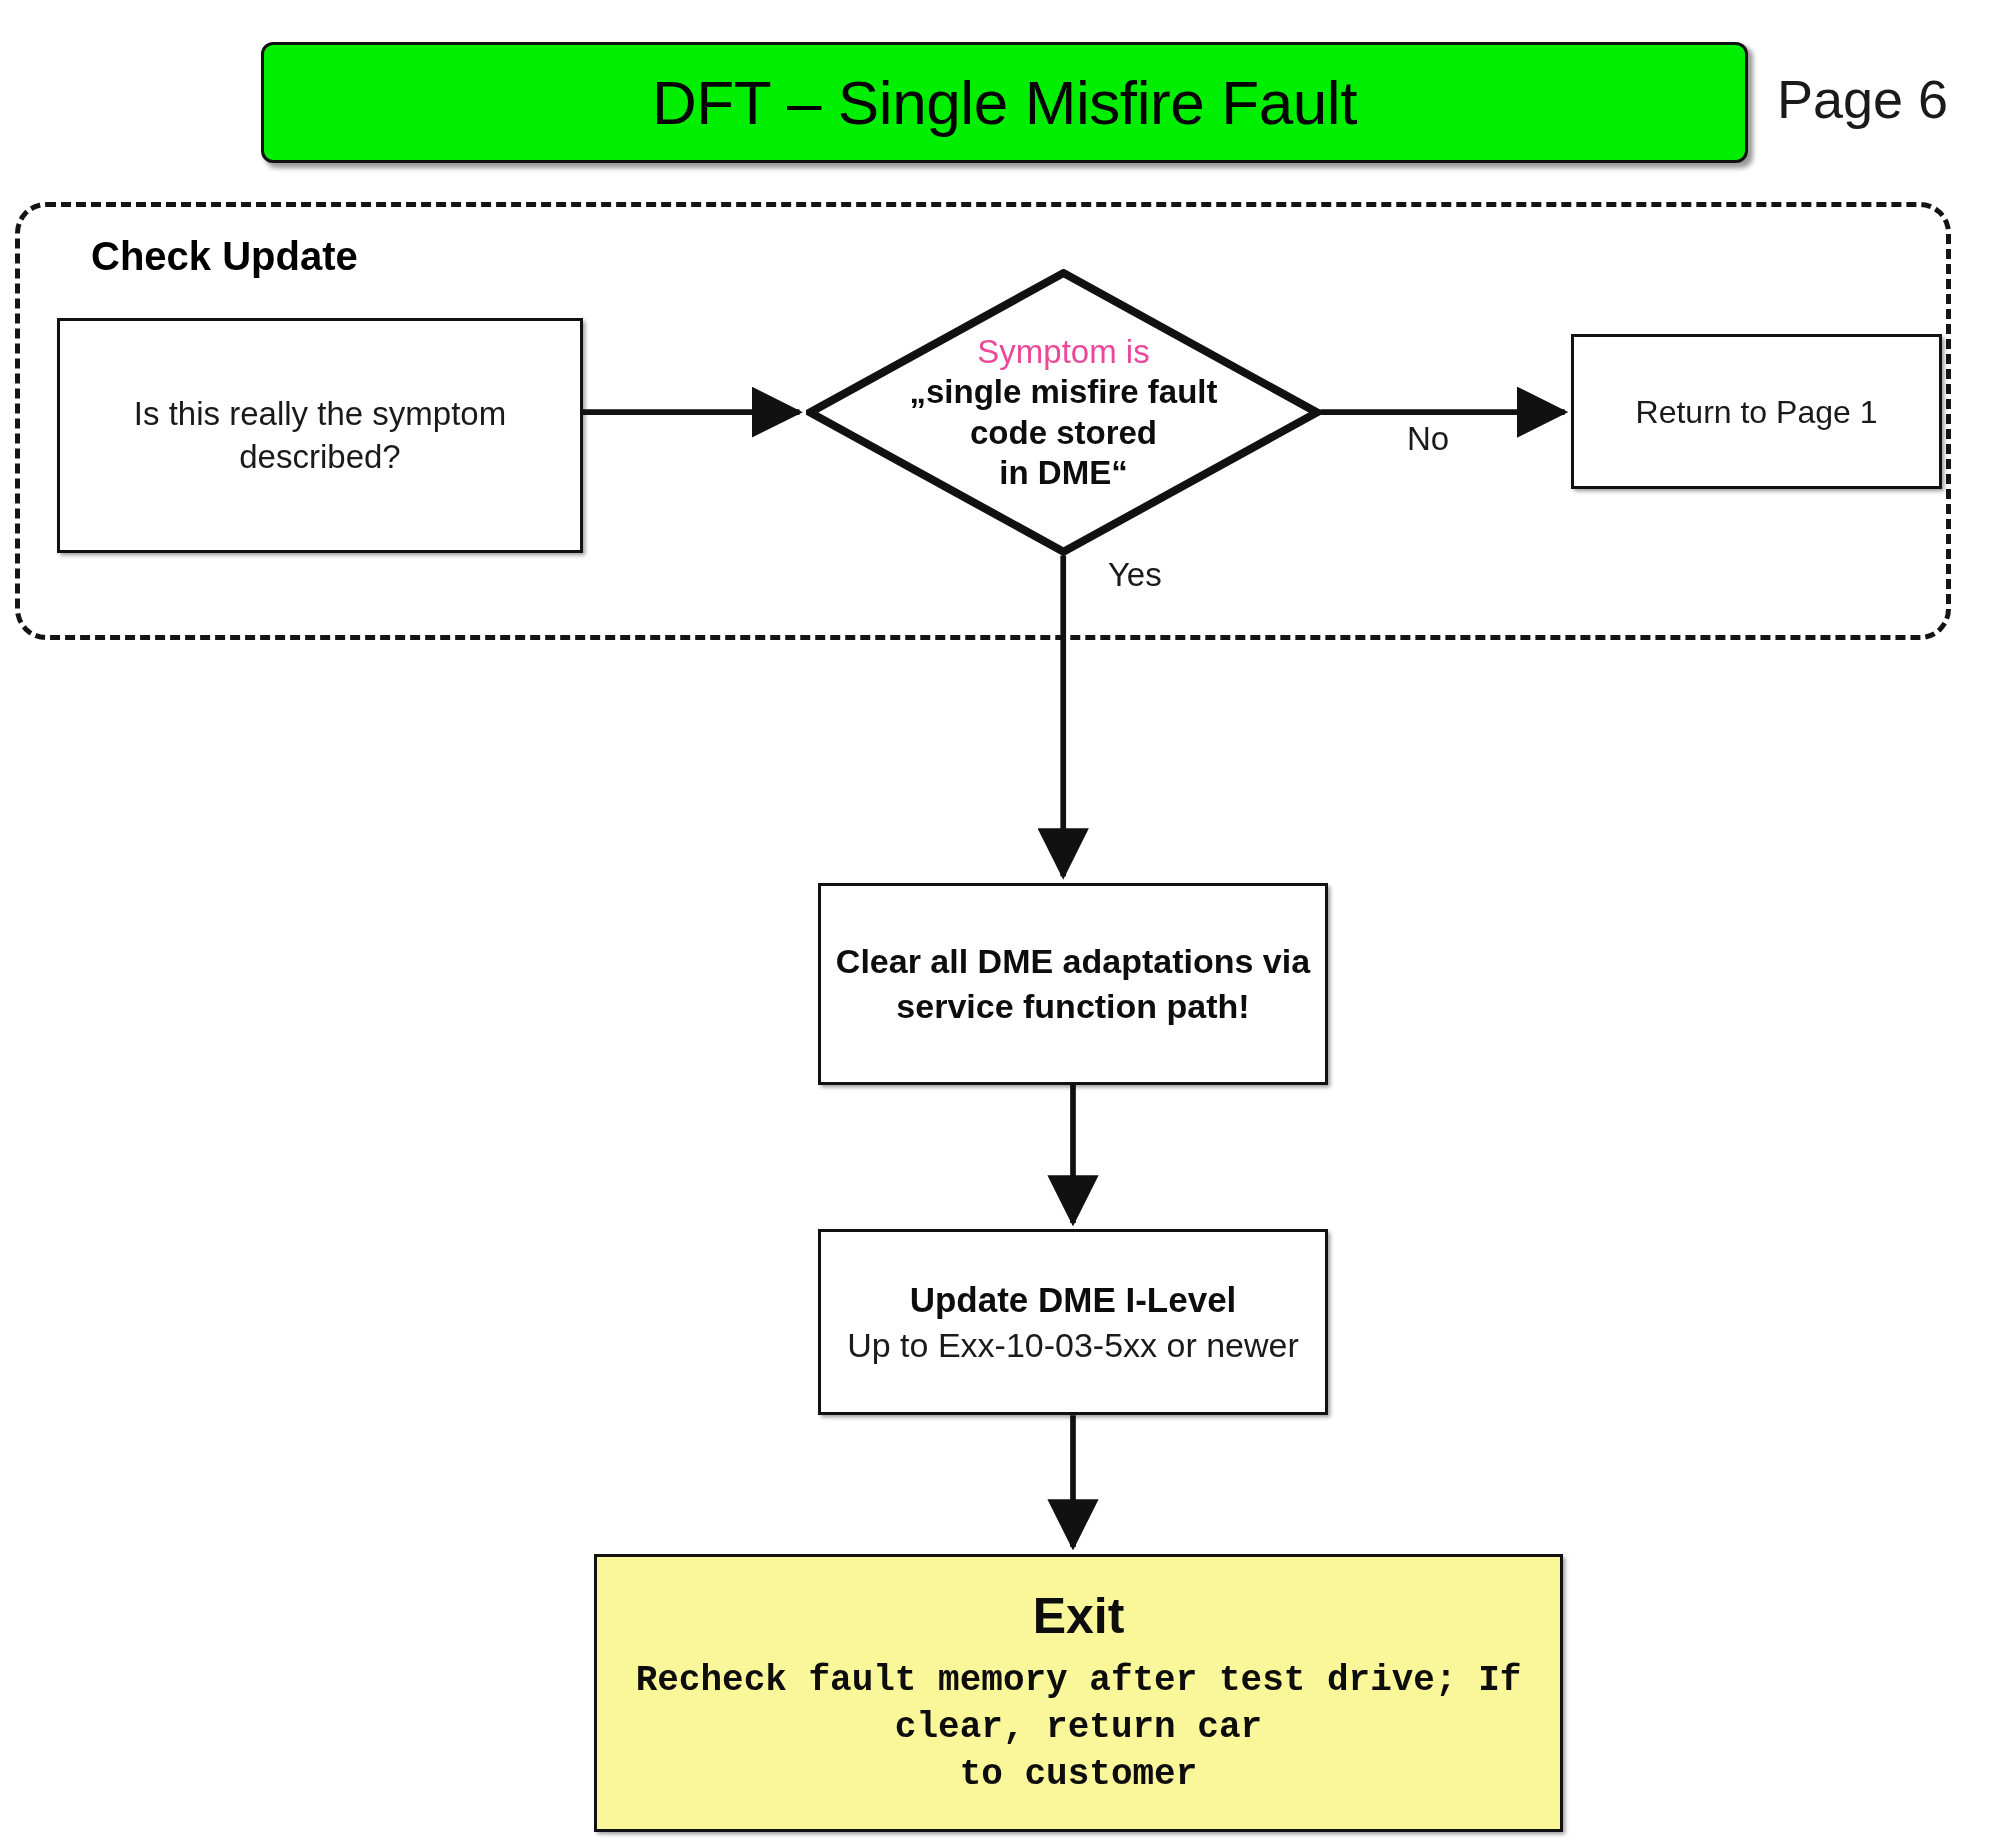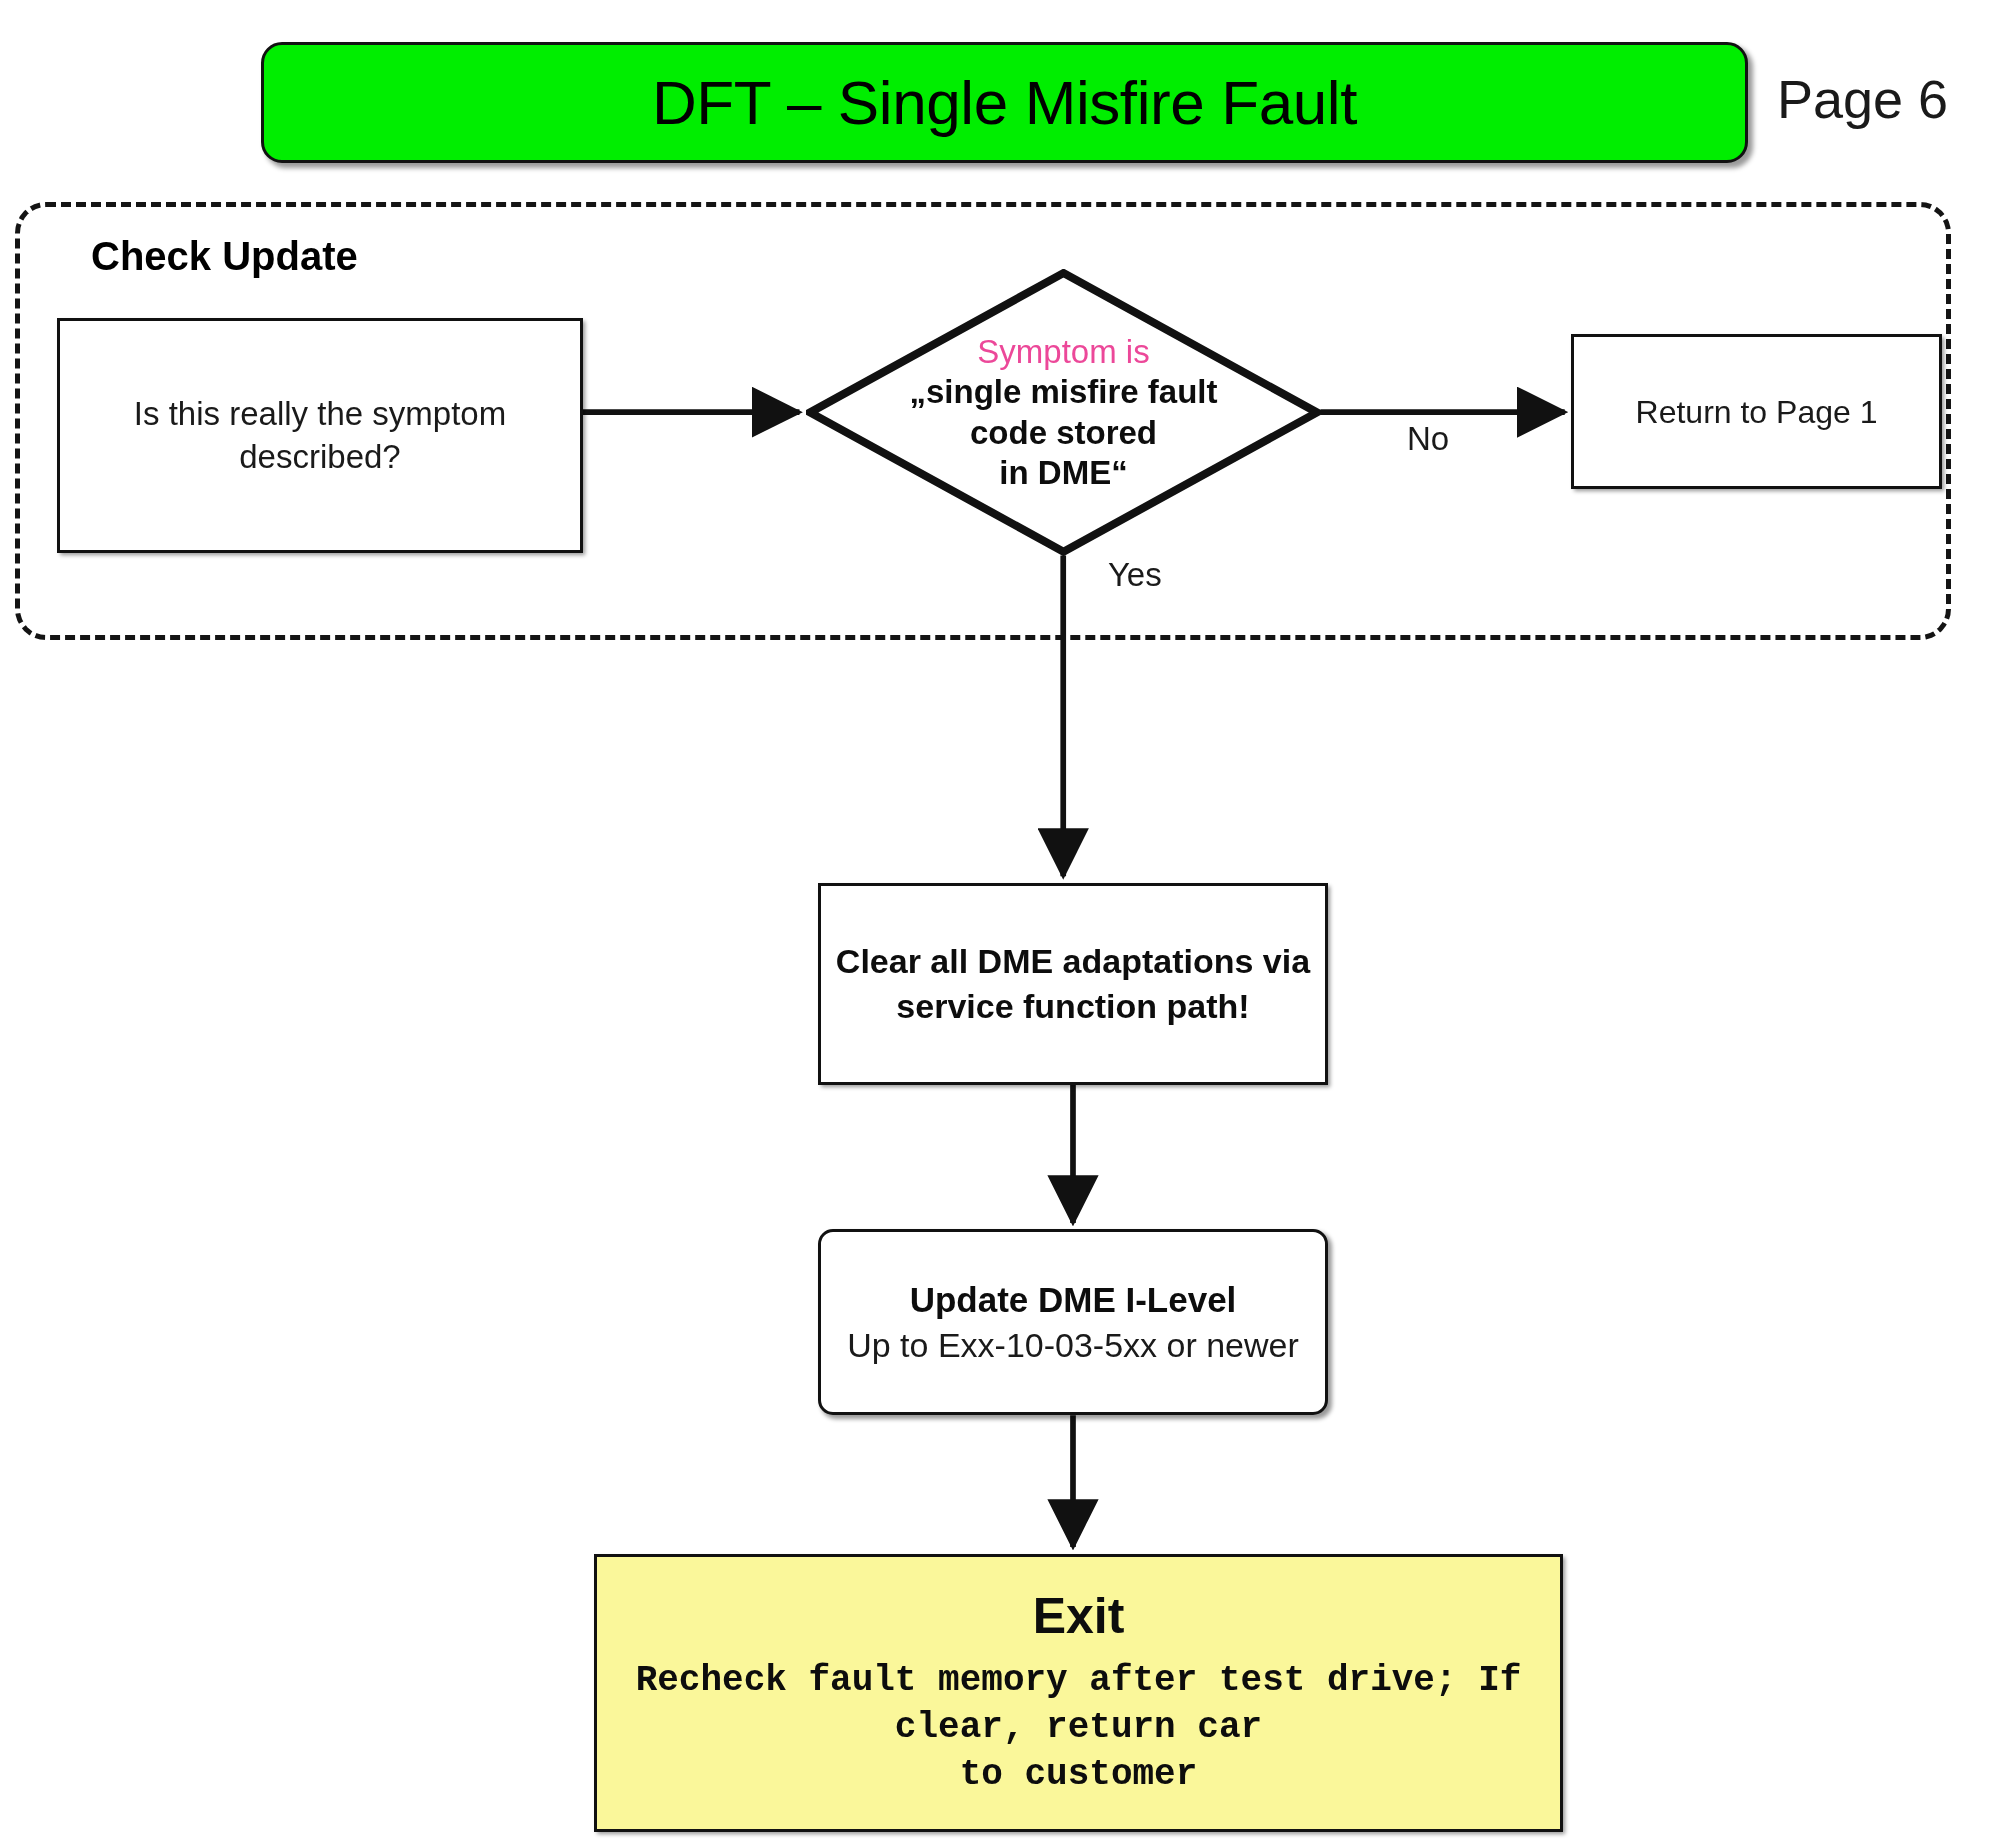--- a/index.html
+++ b/index.html
@@ -17,21 +17,21 @@
     background: #ffffff;
   }
 
   
   .title-banner {
     position: absolute;
     left: 261px;  top: 42px;
     width: 1487px; height: 121px;
     background: var(--banner, #00EE00);
     border: 3.3px solid #111;
-    border-radius: 21px;
+    border-radius: 12px;
     display: flex;
     align-items: center;
     justify-content: center;
     box-shadow: 4.1px 4.1px 4.9px rgba(0,0,0,0.40);
   }
   .title-banner .title-text {
     font-size: 62px;
     font-weight: 400;
     color: #000;
     letter-spacing: -0.4px;
@@ -97,21 +97,21 @@
   #box-clear-adaptations {
     left: 818px; top: 883px;
     width: 510px; height: 202px;
   }
   #box-clear-adaptations .line {
     font-size: 34px; font-weight: bold; color: #0d0d0d; line-height: 1.32;
   }
 
   #box-update-ilevel {
     left: 818px; top: 1229px;
-    width: 510px; height: 186px; border-radius: 15px;
+    width: 510px; height: 186px;
   }
   #box-update-ilevel .line-strong {
     font-size: 35px; font-weight: bold; color: #0d0d0d; line-height: 1.30;
   }
   #box-update-ilevel .line-normal {
     font-size: 34px; font-weight: 400; color: #1a1a1a; line-height: 1.30;
   }
 
   #box-exit {
     left: 594px; top: 1554px;

